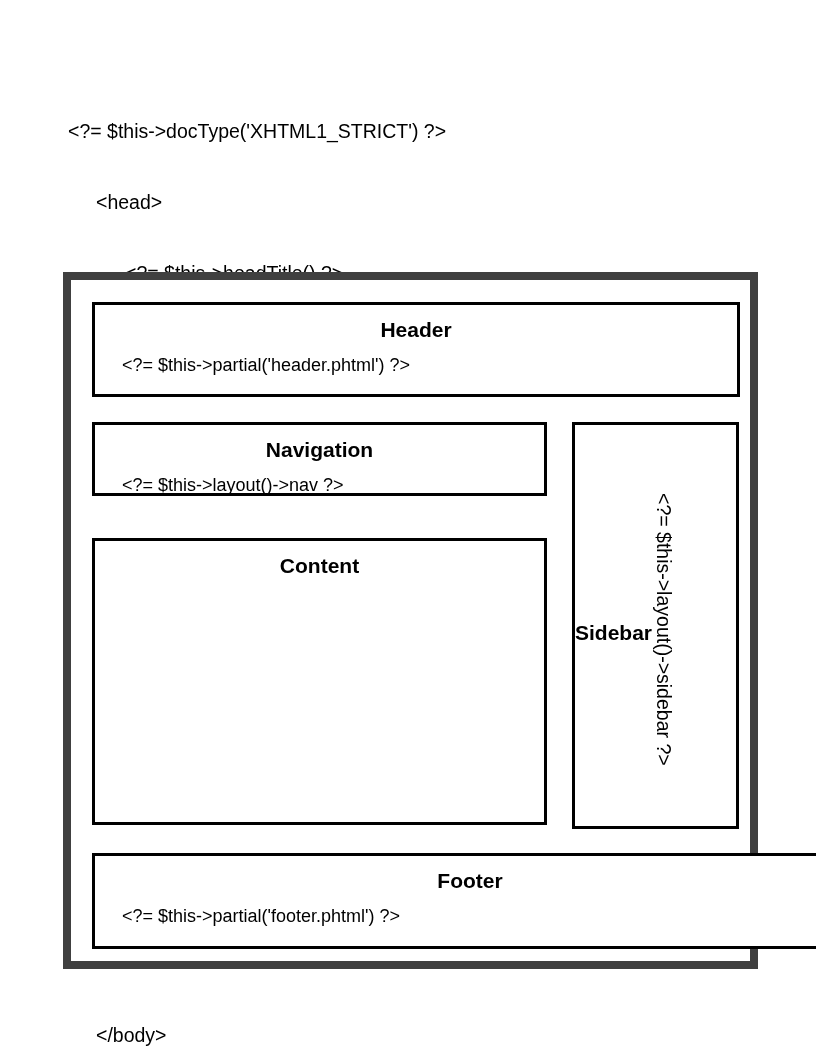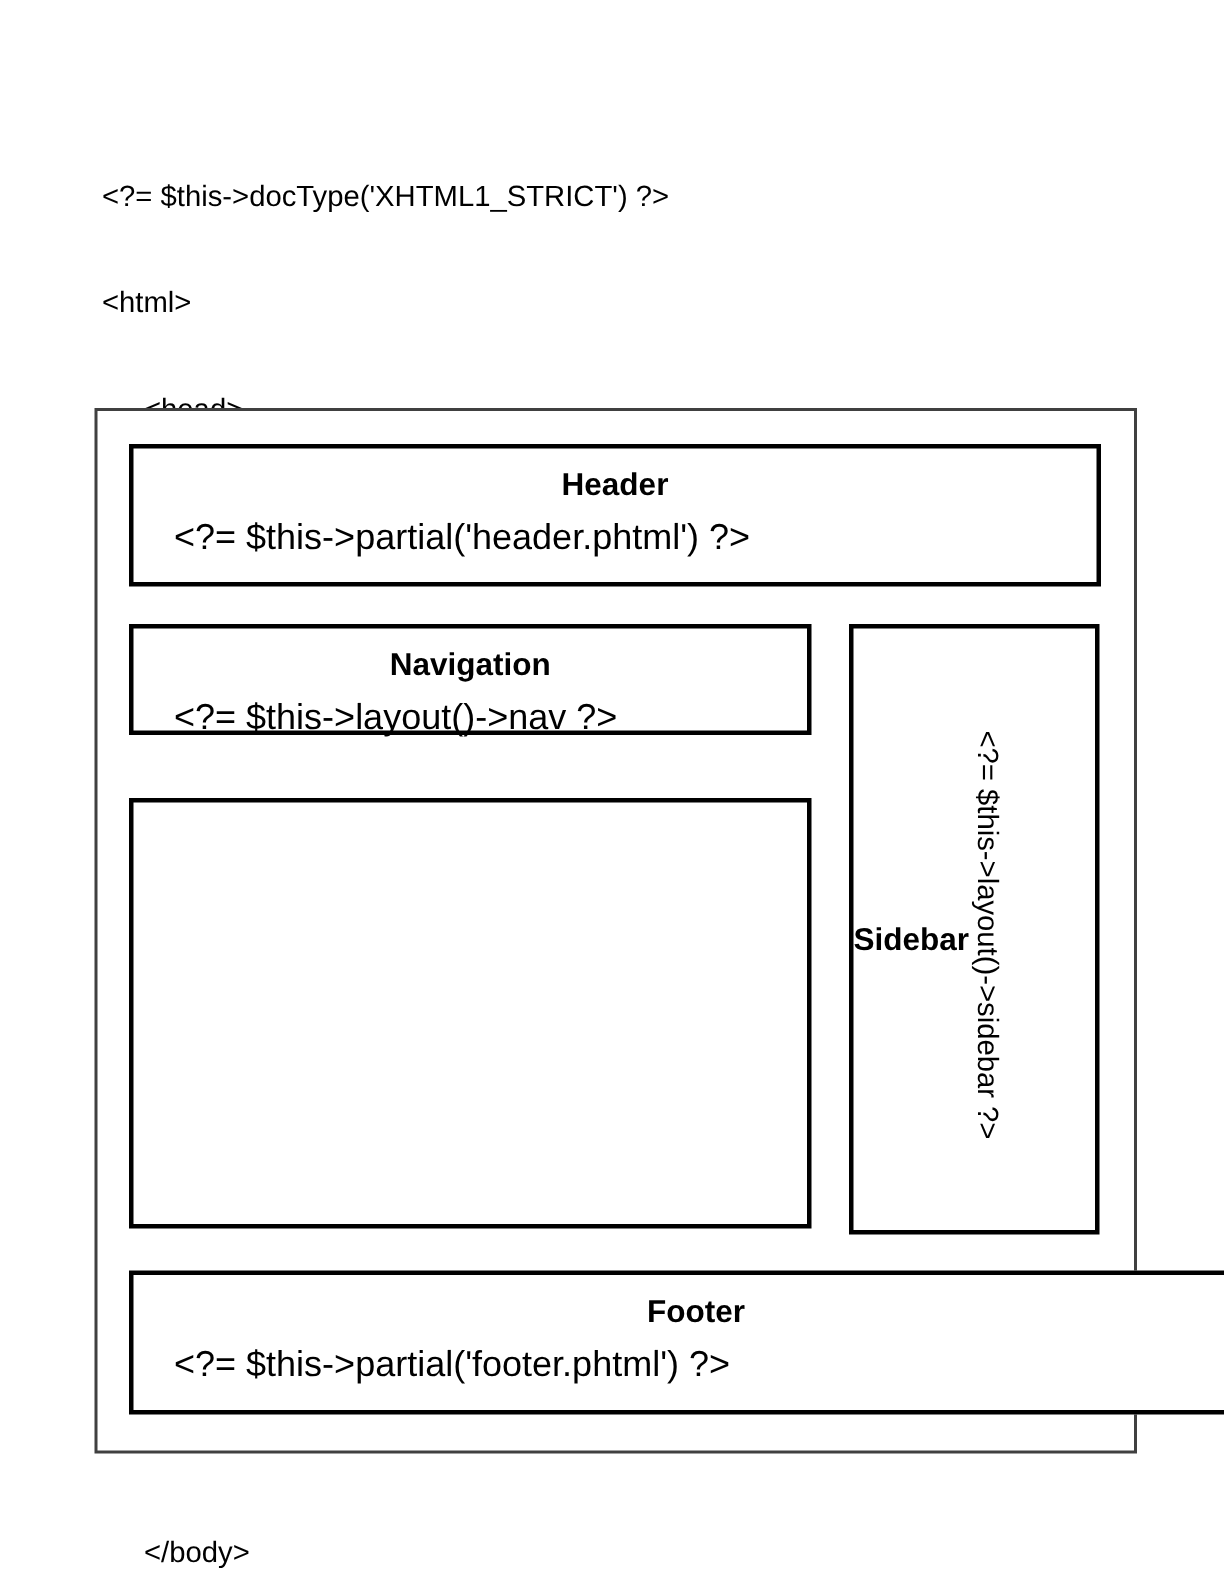--- a/index.html
+++ b/index.html
@@ -27,21 +27,21 @@
   .code-top { left: 68px; top: 57px; }
   .code-bottom { left: 68px; top: 961px; }
   .code-line[data-indent="1"] { padding-left: 28px; }
   .code-line[data-indent="2"] { padding-left: 57px; }
 
   
   .outer-box {
     position: absolute;
     left: 63px; top: 256px;
     width: 695px; height: 697px;
-    border: 2px solid #404040;
+    border: 8px solid #404040;
     box-sizing: border-box;
     background: #ffffff;
   }
   .inner-box {
     position: absolute;
     border: 3px solid #000000;
     box-sizing: border-box;
     background: #ffffff;
   }
   .header-box  { left: 21px;  top: 22px;  width: 648px; height: 95px; }
@@ -52,42 +52,41 @@
   .footer-box  { left: 21px;  top: 573px; width: 756px; height: 96px; }
 
   .box-title {
     font-weight: bold;
     font-size: 21px;
     line-height: 26px;
     text-align: center;
     margin-top: 12px;
   }
   .box-code {
-    font-size: 24px;
+    font-size: 18px;
     line-height: 24px;
     margin: 10px 0 0 27px;
     white-space: pre;
   }
   .sidebar-box .box-title { margin-top: 14px; }
   .vertical-code {
     writing-mode: vertical-rl;
     text-orientation: mixed;
     font-size: 19.5px;
     margin-top: 8px;
     white-space: pre;
   }
 </style>
 </head>
 <body>
 
 <div class="page">
 
   <div class="code-block code-top">
     <div class="code-line" data-indent="0">&lt;?= $this-&gt;docType('XHTML1_STRICT') ?&gt;</div>
-    <div class="code-line" data-indent="0">&lt;html&gt;</div>
     <div class="code-line" data-indent="1">&lt;head&gt;</div>
     <div class="code-line" data-indent="2">&lt;?= $this-&gt;headTitle() ?&gt;</div>
     <div class="code-line" data-indent="2">&lt;?= $this-&gt;headScript() ?&gt;</div>
     <div class="code-line" data-indent="2">&lt;?= $this-&gt;headStylesheet() ?&gt;</div>
     <div class="code-line" data-indent="1">&lt;/head&gt;</div>
     <div class="code-line" data-indent="1">&lt;body&gt;</div>
   </div>
 
   <div class="outer-box">
 
@@ -95,20 +94,21 @@
       <div class="box-title">Header</div>
       <div class="box-code">&lt;?= $this-&gt;partial('header.phtml') ?&gt;</div>
     </div>
 
     <div class="inner-box nav-box">
       <div class="box-title">Navigation</div>
       <div class="box-code">&lt;?= $this-&gt;layout()-&gt;nav ?&gt;</div>
     </div>
 
     <div class="inner-box content-box">
+      <div class="box-title">Content</div>
     </div>
 
     <div class="inner-box sidebar-box">
       <div class="box-title">Sidebar</div>
       <div class="vertical-code">&lt;?= $this-&gt;layout()-&gt;sidebar ?&gt;</div>
     </div>
 
     <div class="inner-box footer-box">
       <div class="box-title">Footer</div>
       <div class="box-code">&lt;?= $this-&gt;partial('footer.phtml') ?&gt;</div>

